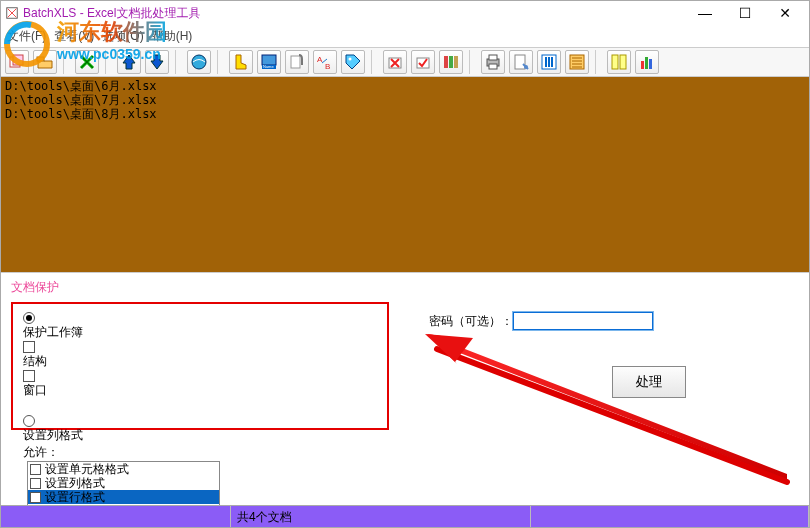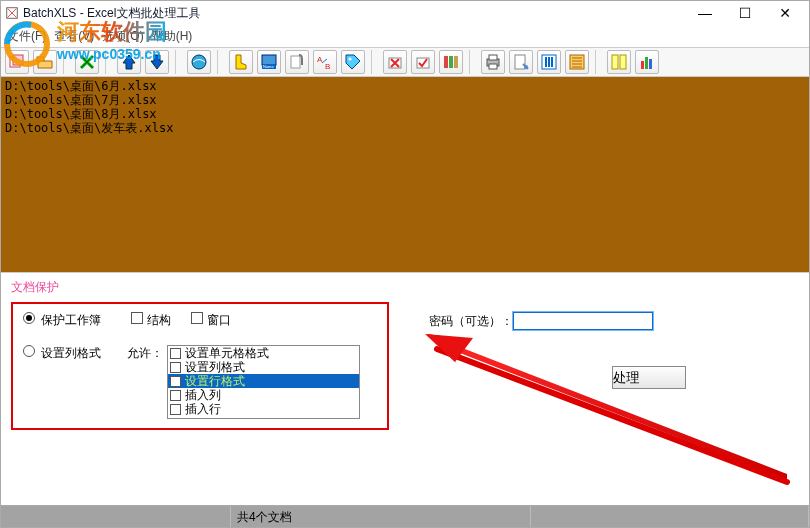--- a/index.html
+++ b/index.html
@@ -1,46 +1,46 @@
 <!DOCTYPE html>
 <html><head>
 <meta charset="utf-8">
 <style>
   * { box-sizing: border-box; margin: 0; padding: 0; }
   body { font-family: "Microsoft YaHei", SimSun, Arial, sans-serif; font-size: 12px; background: #fff; width: 810px; height: 528px; overflow: hidden; position: relative; border: 1px solid #aaa;}
   .titlebar { height: 24px; display: flex; align-items: center; padding: 0 4px; background: #fff; }
   .titlebar .icon { width: 14px; height: 14px; margin-right: 4px;}
-  .titlebar .title { flex: 1; color: #0f172a; font-size: 12px;}
+  .titlebar .title { flex: 1; color: #a21caf; font-size: 12px;}
   .titlebar .winbtns { display: flex; gap: 0;}
   .winbtn { width: 40px; height: 24px; text-align: center; line-height: 24px; font-size: 14px; cursor: default;}
   .menubar { height: 22px; display: flex; align-items: center; padding: 0 6px; position: relative;}
   .menubar span { margin-right: 8px; color: #444;}
   .watermark { position: absolute; left: 0; top: 4px; width: 260px; height: 70px; pointer-events: none; z-index: 50; opacity: 0.9;}
   .toolbar { height: 30px; border-top: 1px solid #ccc; border-bottom: 1px solid #ccc; display: flex; align-items: center; padding: 2px 4px; gap: 4px; background: #f7f7f7; position: relative;}
   .tbtn { width: 24px; height: 24px; border: 1px solid #bbb; border-radius: 2px; display: flex; align-items: center; justify-content: center; background: linear-gradient(#fff,#eee);}
   .tsep { width: 6px; height: 24px; border-left: 1px solid #ccc; margin: 0 2px;}
   .filelist { height: 196px; border-bottom: 1px solid #ccc; padding: 2px 4px; font-family: "SimSun", monospace; font-size: 12px; line-height: 14px; background: #a16207; overflow: auto;}
   .filelist div { white-space: pre;}
   .panel-title { padding: 6px 10px 4px; color: #ec4899; font-family: SimSun;}
   .lower { display: flex; padding: 2px 10px 4px; position: relative;}
   .redbox { border: 2px solid #e40000; width: 378px; height: 128px; padding: 8px 10px; position: relative;}
-  .row { display: flex; align-items: flex-start; margin-bottom: 16px;}
+  .row { display: flex; align-items: flex-start; margin-bottom: 16px; flex-direction: column;}
   .radio { width: 12px; height: 12px; border-radius: 50%; border: 1px solid #555; margin-right: 6px; position: relative;}
   .radio.sel::after { content:""; position:absolute; width:6px; height:6px; background:#000; border-radius:50%; left:2px; top:2px;}
   .chk { width: 12px; height: 12px; border:1px solid #555; margin-right: 4px; display:inline-block;}
   .lbl { font-family: SimSun;}
   .allowlist { border:1px solid #888; width: 193px; height: 74px; overflow-y: scroll; background:#fff; font-family: SimSun; font-size:12px; margin-left: 4px;}
   .allowlist .it { display:flex; align-items:center; height:14px; padding:0 2px;}
-  .allowlist .it.sel { background:#0a66c2; color:#bef264;}
+  .allowlist .it.sel { background:#0a66c2; color:#000000;}
   .allowlist .it .chk { width:11px; height:11px;}
   .right { padding: 10px 0 0 40px; flex:1; position: relative;}
   .right .pwrow { display:flex; align-items:center; margin-bottom: 36px;}
   .right input.pw { width: 140px; height: 18px; border:1px solid #0a6dd6; box-shadow: 0 0 0 1px #7bb6ec;}
-  .btn { width: 74px; height: 23px; border:1px solid #888; background:linear-gradient(#fdfdfd,#e6e6e6); font-family: SimSun; text-align:left;}
-  .statusbar { position:absolute; bottom:0; left:0; right:0; height:22px; border-top:1px solid #aaa; background:#a3a3a3; display:flex; align-items:center;}
+  .btn { width: 74px; height: 32px; border:1px solid #888; background:linear-gradient(#fdfdfd,#e6e6e6); font-family: SimSun; text-align:center;}
+  .statusbar { position:absolute; bottom:0; left:0; right:0; height:22px; border-top:1px solid #aaa; background:#8b5cf6; display:flex; align-items:center;}
   .statusbar .cell { border-right:1px solid #bbb; height:100%; line-height:22px; padding:0 6px;}
   .statusbar .cell.a { width: 230px;}
   .statusbar .cell.b { flex:0 0 auto; width: 300px;}
   .arrow { position:absolute; left: 396px; top: 4px; width: 400px; height: 186px; pointer-events:none; z-index:30;}
 </style>
 </head>
 <body>
 
 <div class="titlebar">
   <svg class="icon" viewBox="0 0 16 16">
@@ -208,21 +208,20 @@
         <rect x="7" y="4" width="3" height="12" fill="#3a3"></rect>
         <rect x="11" y="6" width="3" height="10" fill="#36d"></rect>
       </svg>
     </div>
 </div>
 
 <div class="filelist">
   <div>D:\tools\桌面\6月.xlsx</div>
   <div>D:\tools\桌面\7月.xlsx</div>
   <div>D:\tools\桌面\8月.xlsx</div>
-  <div>D:\tools\桌面\发车表.xlsx</div>
 </div>
 
 <div class="panel-title">文档保护</div>
 
 <div class="lower">
   <div class="redbox">
     <div class="row">
       <span class="radio sel"></span>
       <span class="lbl">保护工作簿</span>
       <span style="width:30px"></span>

